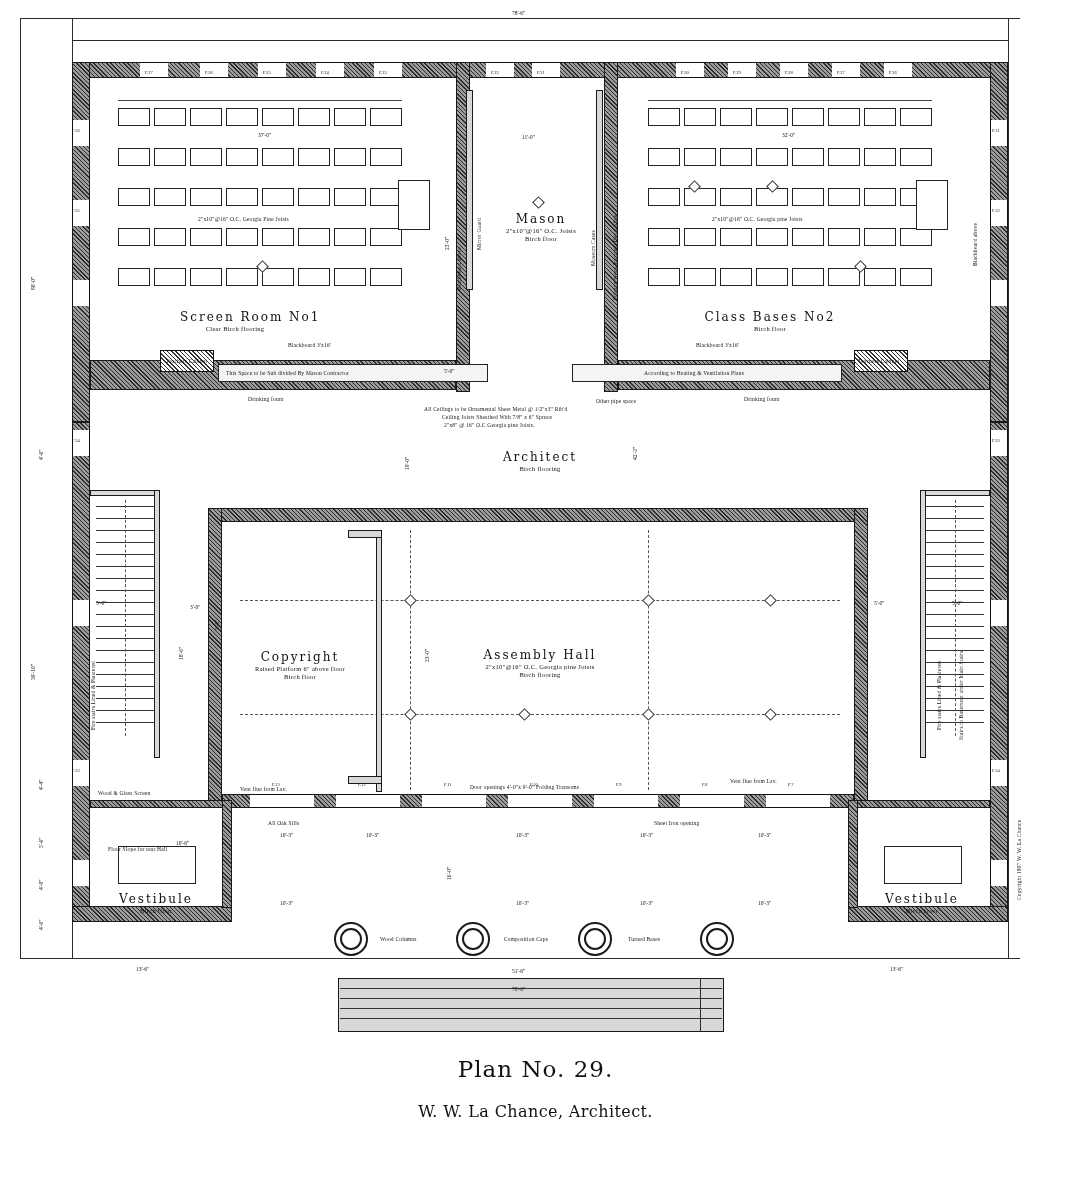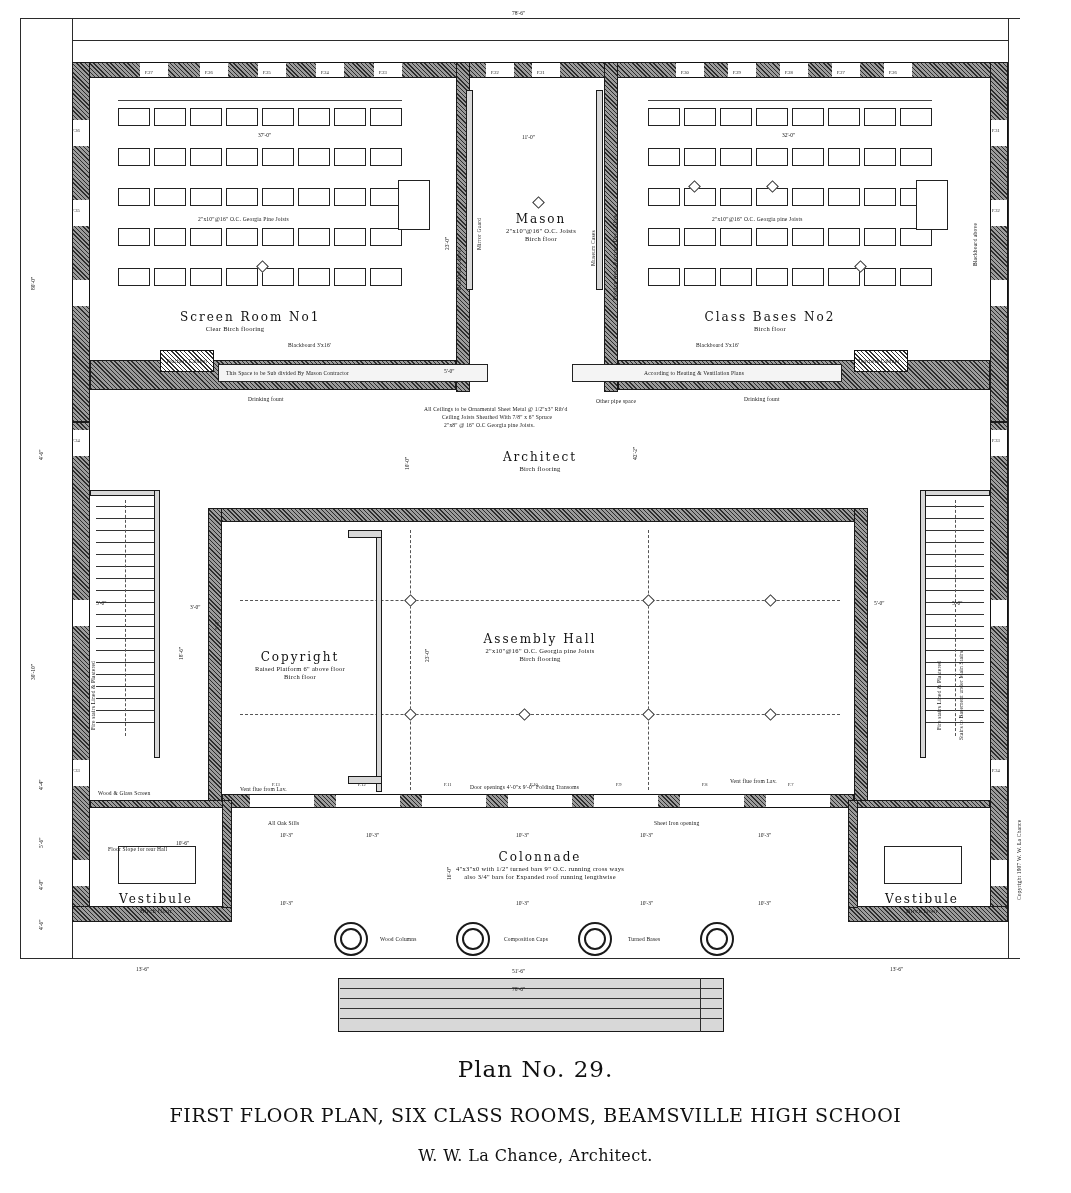--- a/index.html
+++ b/index.html
@@ -514,34 +514,29 @@
     </div>
     <div class="room-label" style="left:486px;top:212px;width:110px;">
       <span class="rl-title">Mason</span>
       <span class="rl-sub">2"x10"@16" O.C. Joists</span>
       <span class="rl-sub">Birch floor</span>
     </div>
     <div class="room-label" style="left:480px;top:450px;width:120px;">
       <span class="rl-title">Architect</span>
       <span class="rl-sub">Birch flooring</span>
     </div>
-    <div class="room-label" style="left:460px;top:632px;width:160px;">
+    <div class="room-label" style="left:460px;top:648px;width:160px;">
       <span class="rl-title">Assembly Hall</span>
       <span class="rl-sub">2"x10"@16" O.C. Georgia pine Joists</span>
       <span class="rl-sub">Birch flooring</span>
     </div>
     <div class="room-label" style="left:240px;top:650px;width:120px;">
       <span class="rl-title">Copyright</span>
       <span class="rl-sub">Raised Platform 6" above floor</span>
       <span class="rl-sub">Birch floor</span>
-    </div>
-    <div class="room-label" style="left:440px;top:850px;width:200px;">
-      <span class="rl-title">Colonnade</span>
-      <span class="rl-sub">4"x3"x0 with 1/2" turned bars 9" O.C. running cross ways</span>
-      <span class="rl-sub">also 3/4" bars for Expanded roof running lengthwise</span>
     </div>
     <div class="room-label" style="left:96px;top:892px;width:120px;">
       <span class="rl-title">Vestibule</span>
       <span class="rl-sub">Birch floor</span>
     </div>
     <div class="room-label" style="left:862px;top:892px;width:120px;">
       <span class="rl-title">Vestibule</span>
       <span class="rl-sub">Birch floor</span>
     </div>
 
@@ -614,17 +609,16 @@
     <div class="smalltick" style="left:72px;top:768px;">F.33</div>
     <div class="smalltick" style="left:992px;top:128px;">F.31</div>
     <div class="smalltick" style="left:992px;top:208px;">F.32</div>
     <div class="smalltick" style="left:992px;top:438px;">F.33</div>
     <div class="smalltick" style="left:992px;top:768px;">F.34</div>
 
   </div>
 
   <div id="caption">
     <div class="cap-plan">Plan No. 29.</div>
-    <div class="cap-title">FIRST FLOOR PLAN, SIX CLASS ROOMS, BEAMSVILLE HIGH SCHOOI</div>
     <div class="cap-arch">W. W. La Chance, Architect.</div>
   </div>
 
 </div>
 
 </body></html>

